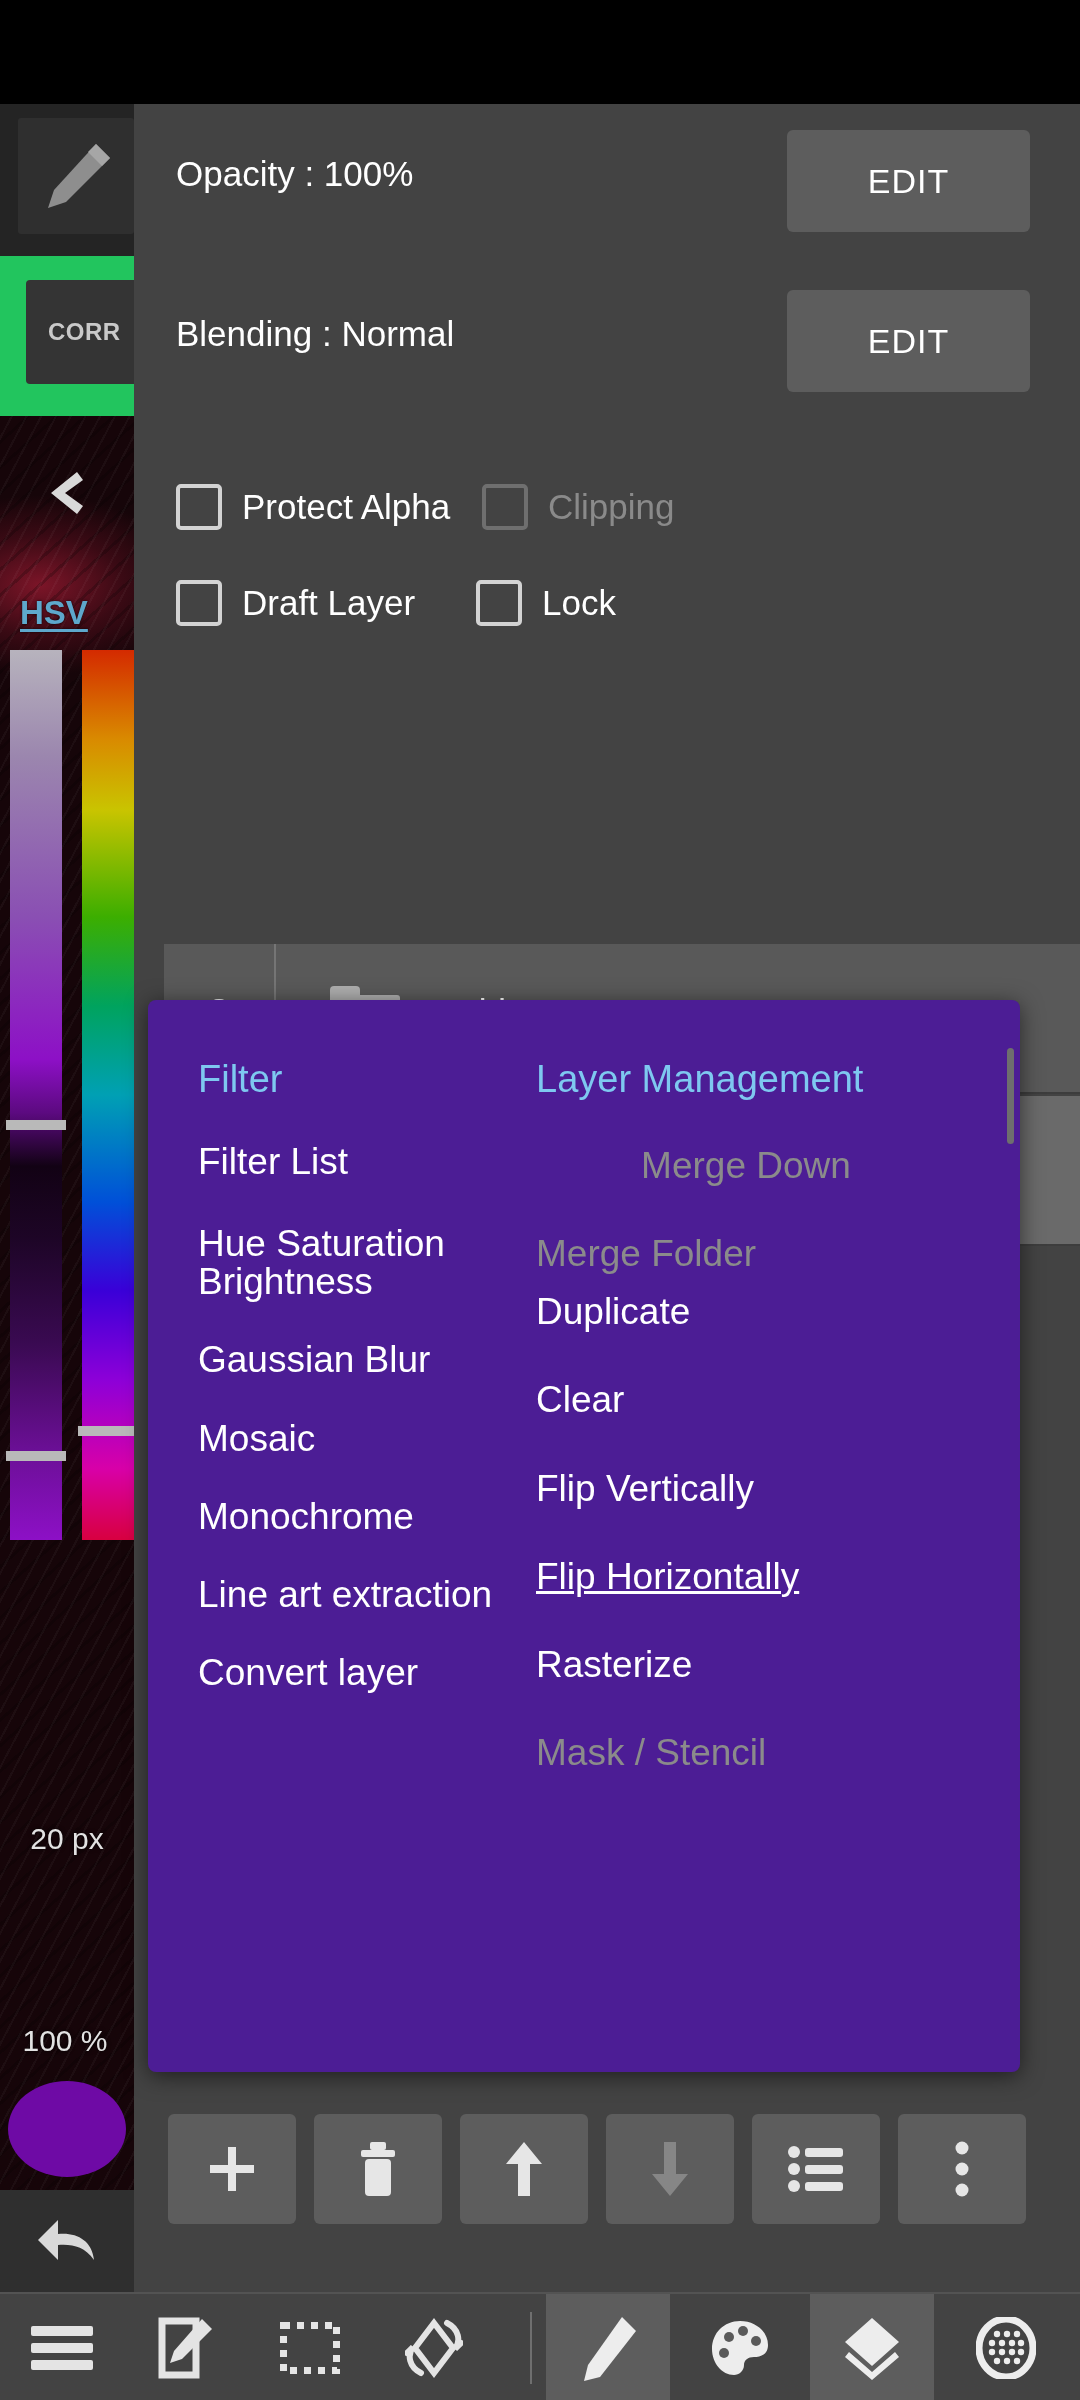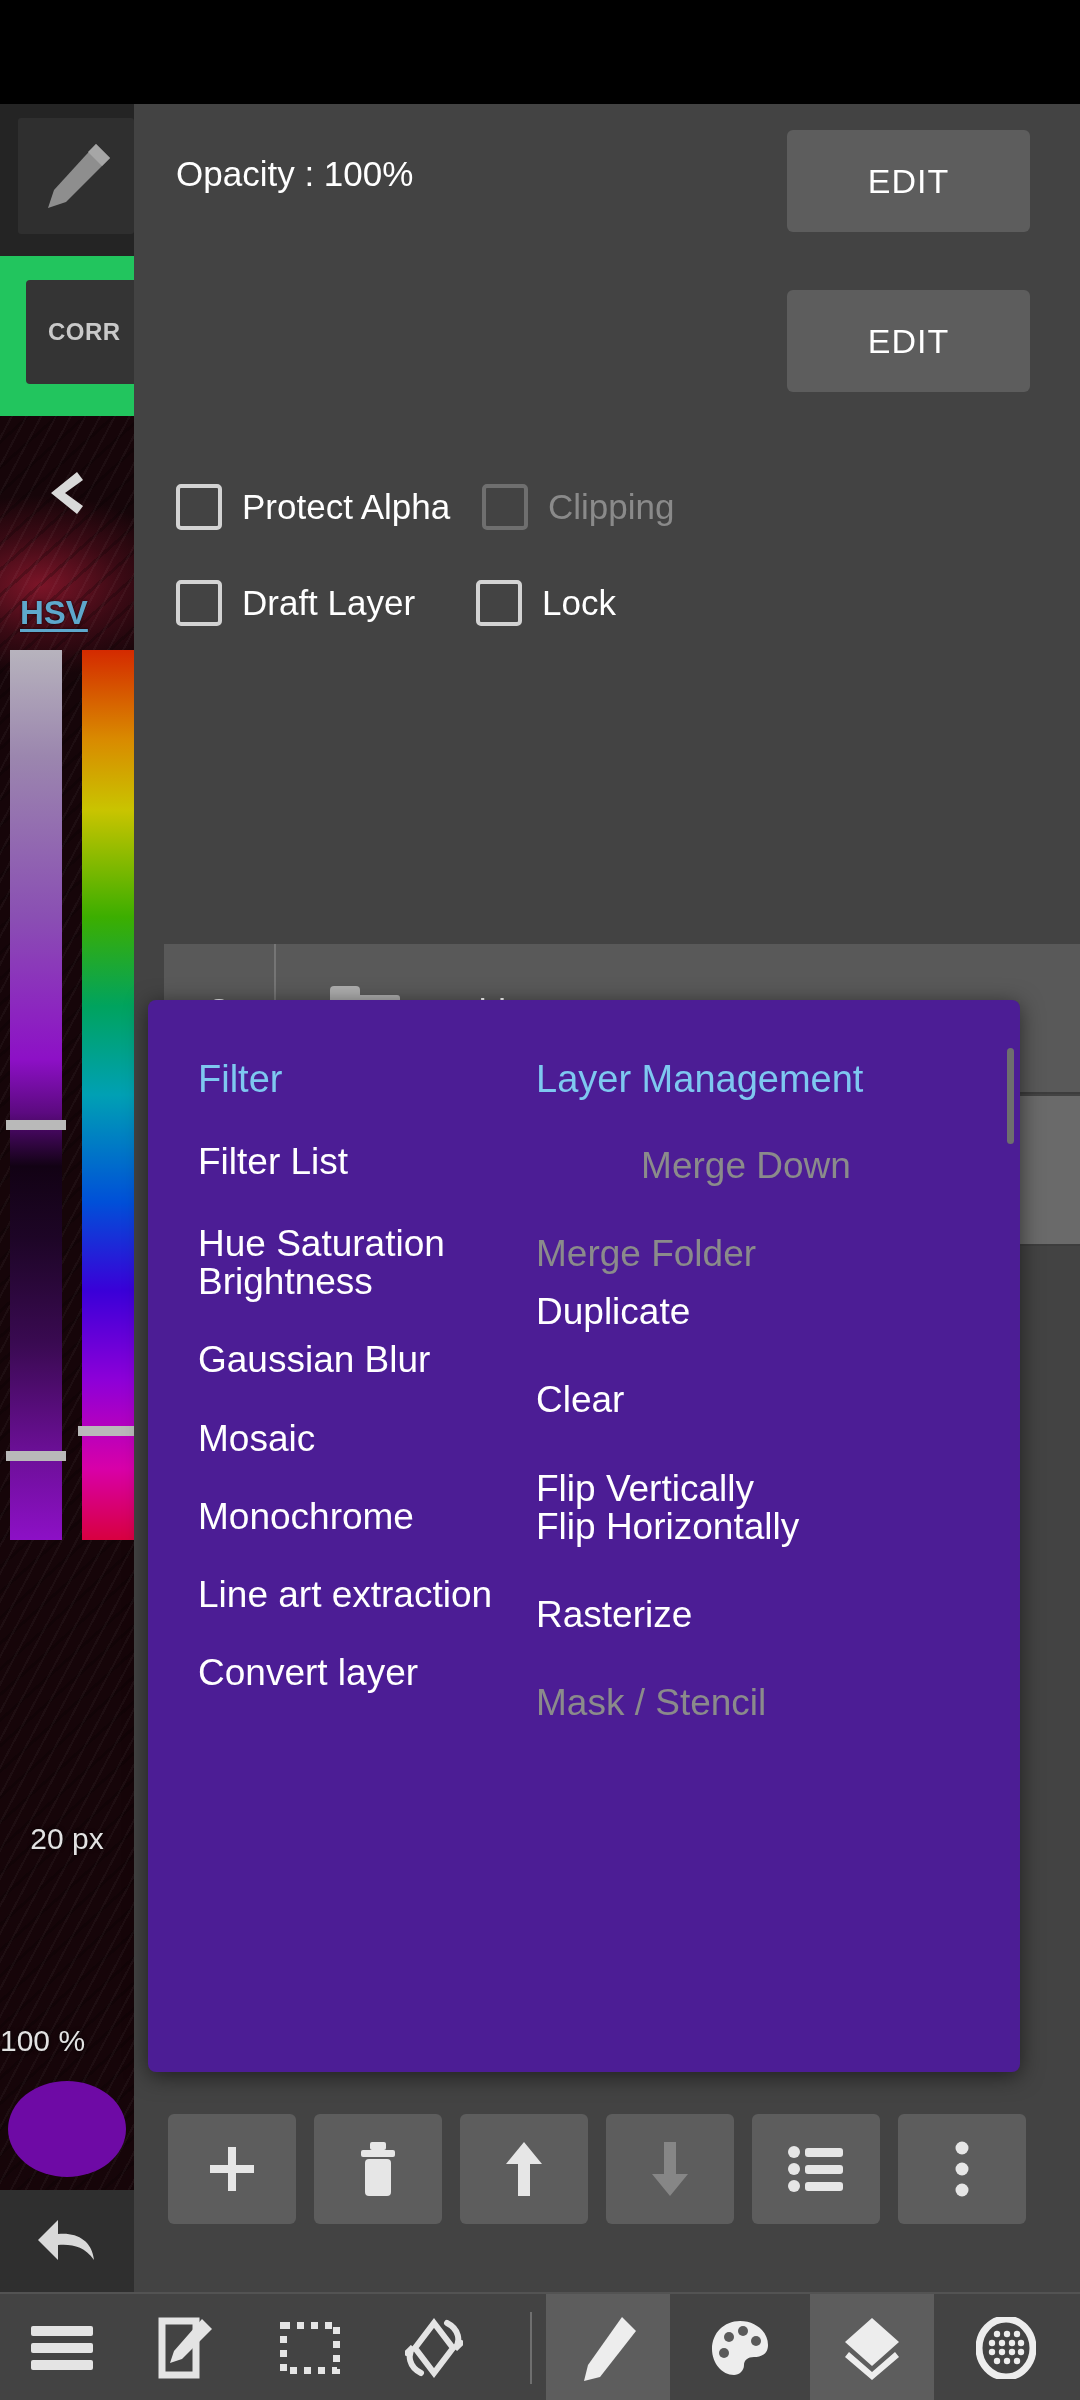--- a/index.html
+++ b/index.html
@@ -79,21 +79,21 @@
   .grad-handle { position: absolute; height: 10px; background: #b9b9b9; }
   .grad-handle.sv-a { left: 6px; top: 1016px; width: 60px; }
   .grad-handle.sv-b { left: 6px; top: 1347px; width: 60px; }
   .grad-handle.hue-a{ left: 78px; top: 1322px; width: 60px; }
 
   .rail-px {
     position:absolute; left: 0; top: 1718px; width: 134px; text-align:center;
     font-size: 30px; color: #e2e2e2; text-shadow: 0 0 4px rgba(0,0,0,.9);
   }
   .rail-pct {
-    position:absolute; left: 0; top: 1920px; width: 130px; text-align:left;
+    position:absolute; left: 0; top: 1920px; width: 130px; text-align:center;
     font-size: 30px; color: #e2e2e2; text-shadow: 0 0 4px rgba(0,0,0,.9);
   }
   .rail-swatch {
     position:absolute; left: 8px; top: 1977px; width: 118px; height: 96px;
     background: #6e0aa5; border-radius: 50%;
   }
   .rail-undo {
     position:absolute; left: 0; top: 2086px; width: 134px; height: 102px;
     background:#2f2f2f; display:flex; align-items:center; justify-content:center;
   }
@@ -262,20 +262,21 @@
   </div>
 
   <div class="panel">
 
     <div class="prop-row" style="top:0;">
       <div class="prop-label">Opacity : 100%</div>
       <button class="edit-btn">EDIT</button>
     </div>
 
     <div class="prop-row" style="top:160px;">
+      <div class="prop-label">Blending : Normal</div>
       <button class="edit-btn">EDIT</button>
     </div>
 
     <div class="cb-row" style="top:380px;">
       <div class="cb" style="left:42px; top:0;">
         <span class="cb-box"></span>
         <span class="cb-txt">Protect Alpha</span>
       </div>
       <div class="cb" style="left:348px; top:0;">
         <span class="cb-box dim"></span>
@@ -373,21 +374,21 @@
       <div class="menu-item" style="margin-top:40px;">Convert layer</div>
     </div>
 
     <div class="popup-col right">
       <div class="menu-head">Layer Management</div>
       <div class="menu-item dim" style="margin-top:48px;text-align:center;">Merge Down</div>
       <div class="menu-item dim" style="margin-top:50px;">Merge Folder</div>
       <div class="menu-item" style="margin-top:20px;">Duplicate</div>
       <div class="menu-item" style="margin-top:50px;">Clear</div>
       <div class="menu-item" style="margin-top:50px;">Flip Vertically</div>
-      <div class="menu-item" style="">Flip Horizontally</div>
+      <div class="menu-item" style="margin-top:50px;text-decoration:underline;">Flip Horizontally</div>
       <div class="menu-item" style="margin-top:50px;">Rasterize</div>
       <div class="menu-item dim" style="margin-top:50px;">Mask / Stencil</div>
     </div>
   </div>
 
   <div class="bottomnav">
     <div class="nav-cell" style="left:0;">
       <svg width="62" height="48" viewBox="0 0 62 48">
         <rect x="0" y="2" width="62" height="10" rx="2" fill="#e4e4e4"></rect>
         <rect x="0" y="19" width="62" height="10" rx="2" fill="#e4e4e4"></rect>

